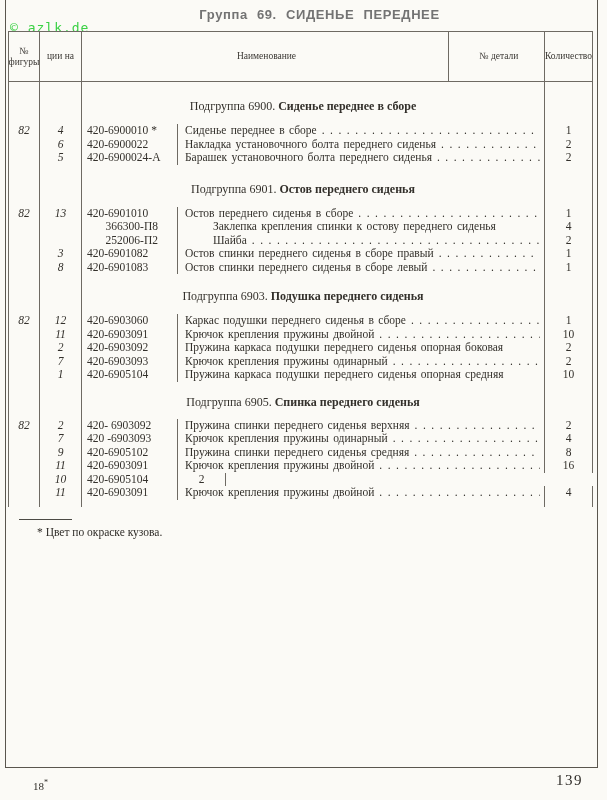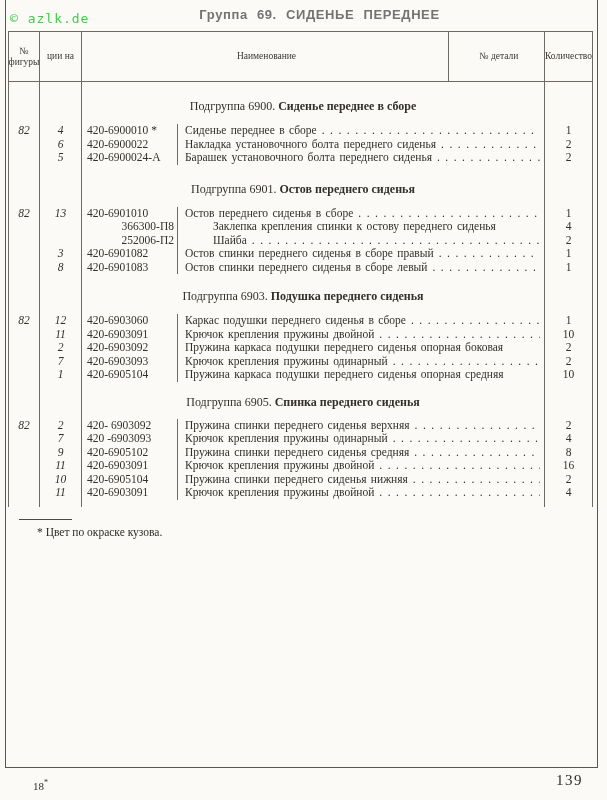--- a/index.html
+++ b/index.html
@@ -13,21 +13,21 @@
   }
   .page-border {
     position:absolute; left:5px; top:0; width:593px; height:768px;
     border-left:1px solid #5a564e;
     border-right:1px solid #5a564e;
     border-bottom:1px solid #5a564e;
     box-sizing:border-box;
     pointer-events:none;
   }
   .watermark {
-    position:absolute; left:10px; top:11px;
+    position:absolute; left:10px; top:20px;
     font-family:"DejaVu Sans Mono", monospace;
     font-size:13px; letter-spacing:1px;
     color:#3bd145;
   }
   .title {
     position:absolute; top:7px; left:16px; width:607px;
     text-align:center;
     font-family:"Liberation Sans", sans-serif;
     font-weight:bold; font-size:13px;
     letter-spacing:0.6px; word-spacing:5px;
@@ -42,21 +42,21 @@
   }
   .tr { display:flex; }
   .td {
     box-sizing:border-box;
     border-right:1px solid #6e6a63;
     overflow:hidden;
   }
   .c1 { width:32px; border-left:1px solid #6e6a63; text-align:center;font-style:italic; }
   .c2 { width:42px; text-align:center; font-style:italic;gap:30px; }
   .c3 { width:96px; padding-left:5px; white-space:nowrap; }
-  .c3.pr { text-align:right; padding-left:0; padding-right:3px; }
+  .c3.pr { text-align:right; padding-left:0; padding-right:19px; }
   .c4 { flex:1; padding-left:7px; padding-right:4px; display:flex; align-items:baseline; word-spacing:1.5px; }
   .c4.ind { padding-left:35px; }
   .c34 { flex:1; text-align:center; padding-right:20px; }
   .c5 { width:48px; text-align:center;font-family:Liberation Serif, serif; }
   .thead { height:49px; border-bottom:1px solid #6e6a63; }
   .thead .td {
     display:flex; flex-direction:column; justify-content:center; align-items:center;
     font-size:9.5px; line-height:11px; text-align:center;
     font-style:normal; color:#3a3733;
   }
@@ -348,24 +348,20 @@
     <div class="td c4">
         <span class="nm">Крючок крепления пружины двойной</span>
         <span class="lead"></span>
       </div>
     <div class="td c5">16</div>
   </div>
   <div class="tr row">
     <div class="td c1"></div>
     <div class="td c2">10</div>
     <div class="td c3">420-6905104</div>
-    <div class="td c4">
-        <span class="nm">Пружина спинки переднего сиденья нижняя</span>
-        <span class="lead"></span>
-      </div>
     <div class="td c5">2</div>
   </div>
   <div class="tr row">
     <div class="td c1"></div>
     <div class="td c2">11</div>
     <div class="td c3">420-6903091</div>
     <div class="td c4">
         <span class="nm">Крючок крепления пружины двойной</span>
         <span class="lead"></span>
       </div>

